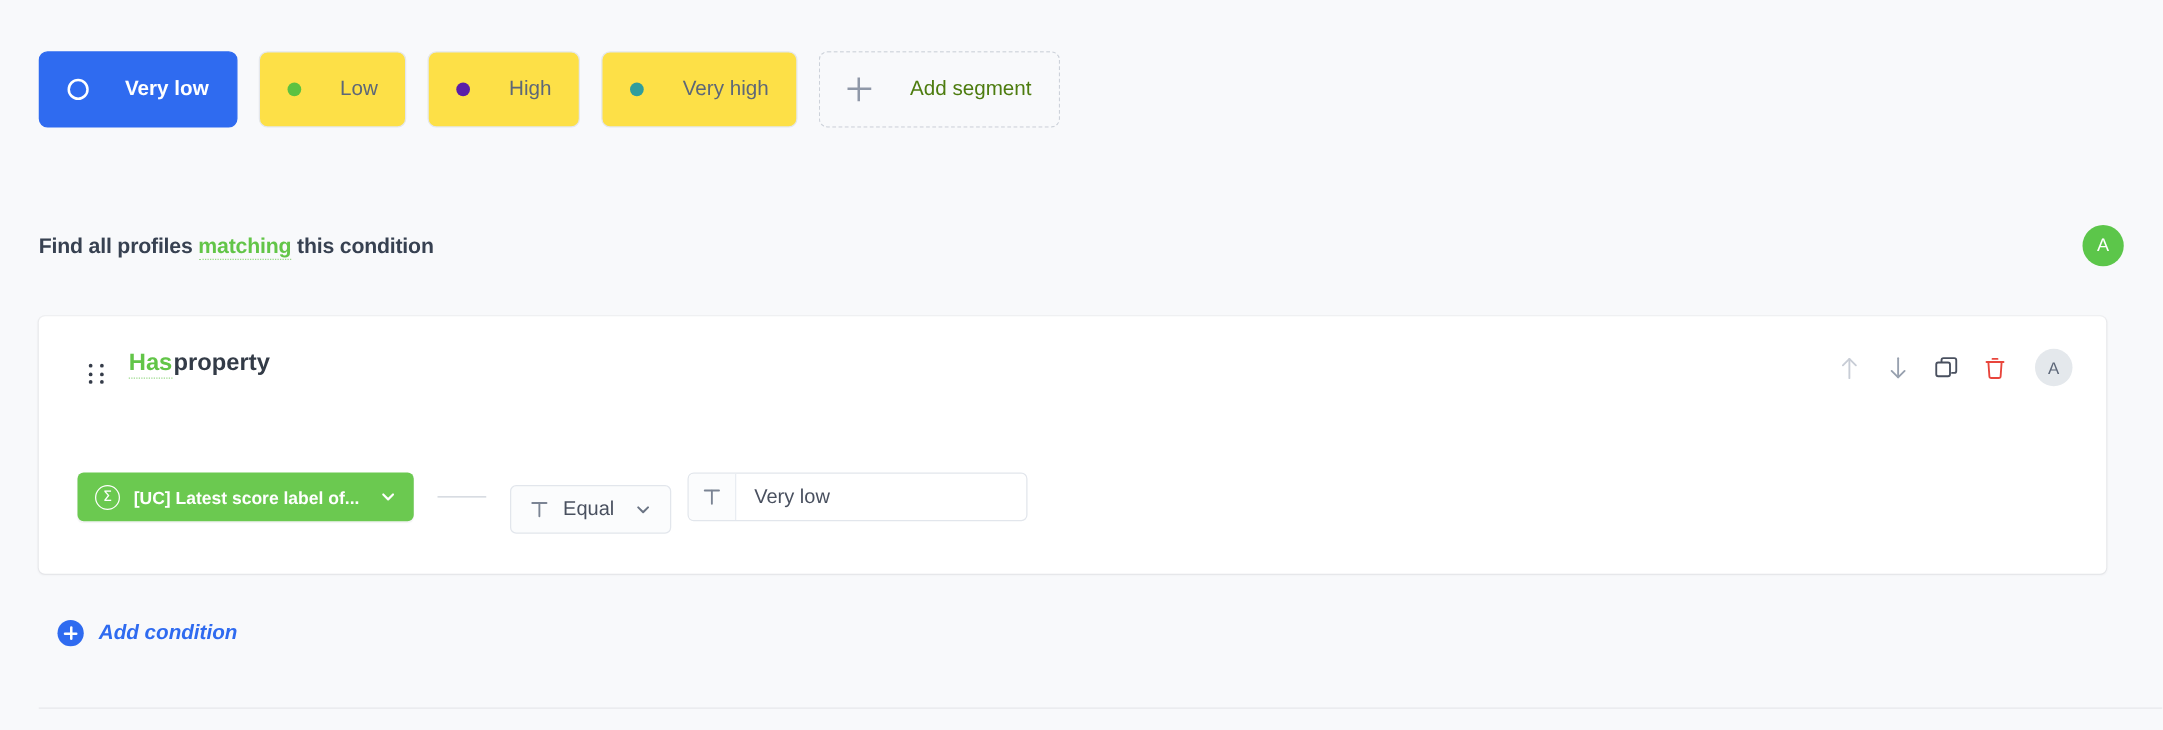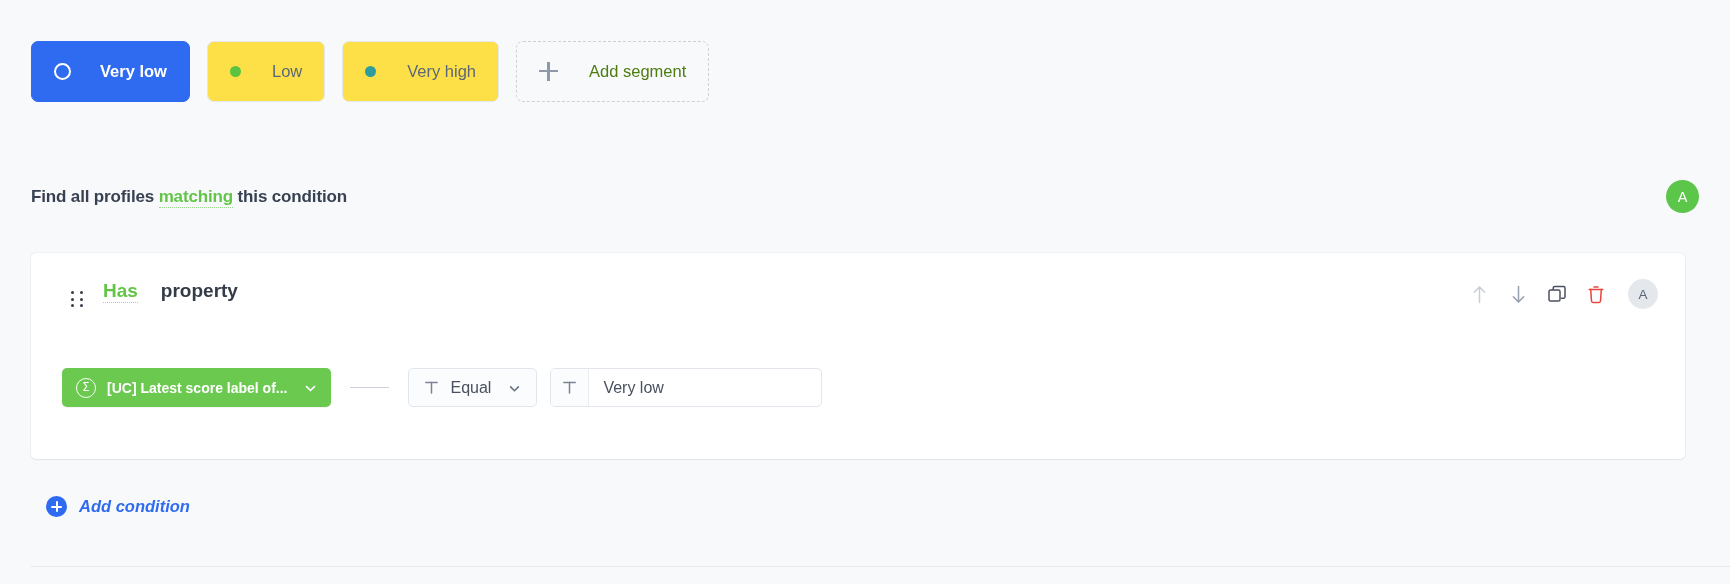--- a/index.html
+++ b/index.html
@@ -145,21 +145,21 @@
   }
   .cond-title {
     position: absolute;
     left: 72px; top: 27px;
     font-size: 19px;
     font-weight: 700;
     color: #333b47;
     white-space: nowrap;
   }
   .cond-title .tok-green { font-weight: 700; }
-  .cond-title .plain { margin-left: 23px; }
+  .cond-title .plain { margin-left: 1px; }
 
   .row-actions {
     position: absolute;
     right: 27px; top: 26px;
     display: flex;
     align-items: center;
     gap: 17px;
   }
   .icon-btn {
     width: 22px; height: 22px;
@@ -229,20 +229,21 @@
   .op-select {
     height: 39px;
     background: #fbfcfd;
     border: 1px solid #e2e6ec;
     border-radius: 5px;
     display: flex;
     align-items: center;
     gap: 11px;
     padding: 0 15px;
     cursor: pointer;
+    margin-top: 20px;
   }
   .t-icon {
     width: 15px; height: 15px;
     flex: none;
   }
   .op-label {
     font-size: 16px;
     color: #49505f;
     white-space: nowrap;
   }
@@ -327,20 +328,25 @@
       <span class="seg-label">Very low</span>
     </div>
 
     <div class="seg-tab">
       <span class="seg-dot" style="background:#5cc241"></span>
       <span class="seg-gap-2"></span>
       <span class="seg-label">Low</span>
     </div>
 
 
+    <div class="seg-tab">
+      <span class="seg-dot" style="background:#5b1ea8"></span>
+      <span class="seg-gap-2"></span>
+      <span class="seg-label">High</span>
+    </div>
 
     <div class="seg-tab">
       <span class="seg-dot" style="background:#2f9d9d"></span>
       <span class="seg-gap-2"></span>
       <span class="seg-label">Very high</span>
     </div>
 
     <div class="seg-tab add">
       <span class="plus-glyph"></span>
       <span class="seg-gap-2"></span>

